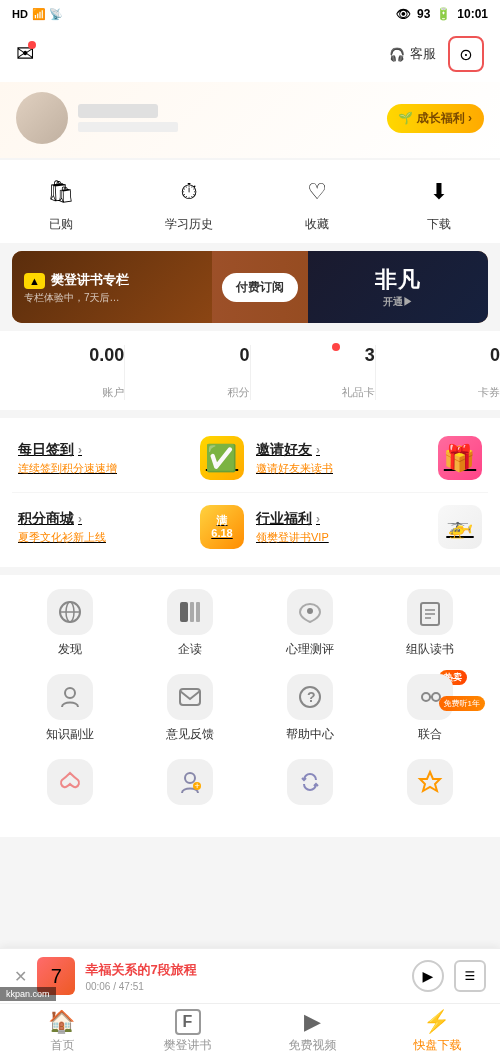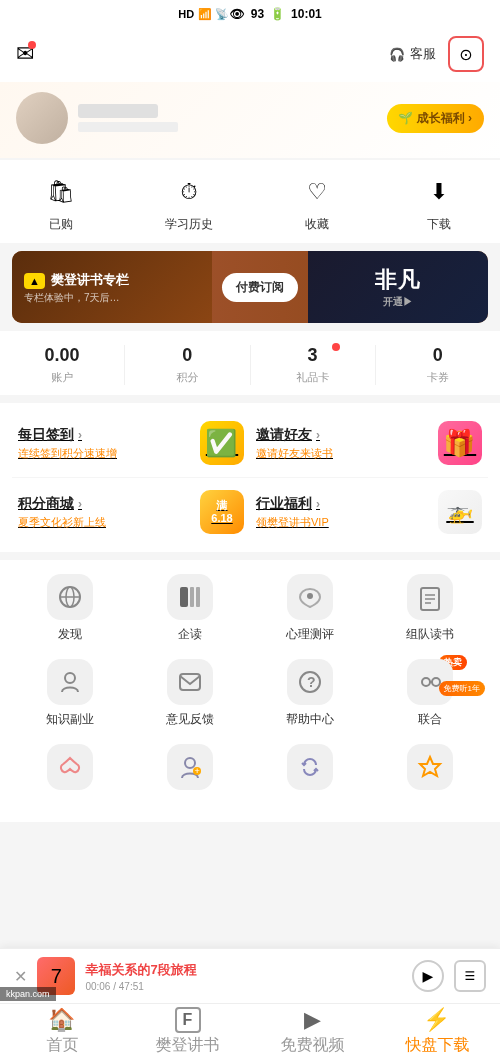--- a/index.html
+++ b/index.html
@@ -11,21 +11,21 @@
       overflow: hidden;
       position: relative;
     }
 
     
     .status-bar {
       background: #fff;
       height: 28px;
       display: flex;
       align-items: center;
-      justify-content: center;
+      justify-content: space-between;
       padding: 0 12px;
       font-size: 11px;
       font-weight: 600;
     }
     .status-left { display: flex; align-items: center; gap: 4px; }
     .status-right { display: flex; align-items: center; gap: 6px; font-size: 12px; }
 
     
     .header {
       background: #fff;
@@ -161,22 +161,22 @@
     .stats-row {
       background: #fff;
       display: flex;
       padding: 14px 0 10px;
       margin-top: 8px;
     }
     .stat-item {
       flex: 1;
       display: flex;
       flex-direction: column;
-      align-items: center;
-      gap: 4px;
+      align-items: flex-end;
+      gap: 19px;
       border-right: 1px solid #f0f0f0;
       position: relative;
     }
     .stat-item:last-child { border-right: none; }
     .stat-value { font-size: 18px; font-weight: 700; color: #222; }
     .stat-label { font-size: 11px; color: #999; }
     .stat-dot {
       width: 8px; height: 8px;
       background: #ff4444;
       border-radius: 50%;
@@ -330,21 +330,21 @@
     .nav-item {
       flex: 1;
       display: flex;
       flex-direction: column;
       align-items: center;
       justify-content: center;
       gap: 2px;
       cursor: pointer;
     }
     .nav-icon { font-size: 22px; }
-    .nav-label { font-size: 16px; color: #999; }
+    .nav-label { font-size: 12px; color: #999; }
     .nav-item.active .nav-label { color: #ff8800; }
     .nav-item.active .nav-icon { color: #ff8800; }
     .nav-item:not(.active) .nav-icon { color: #666; }
 
     
     .watermark {
       position: fixed;
       bottom: 58px;
       left: 0;
       background: rgba(0,0,0,0.5);

